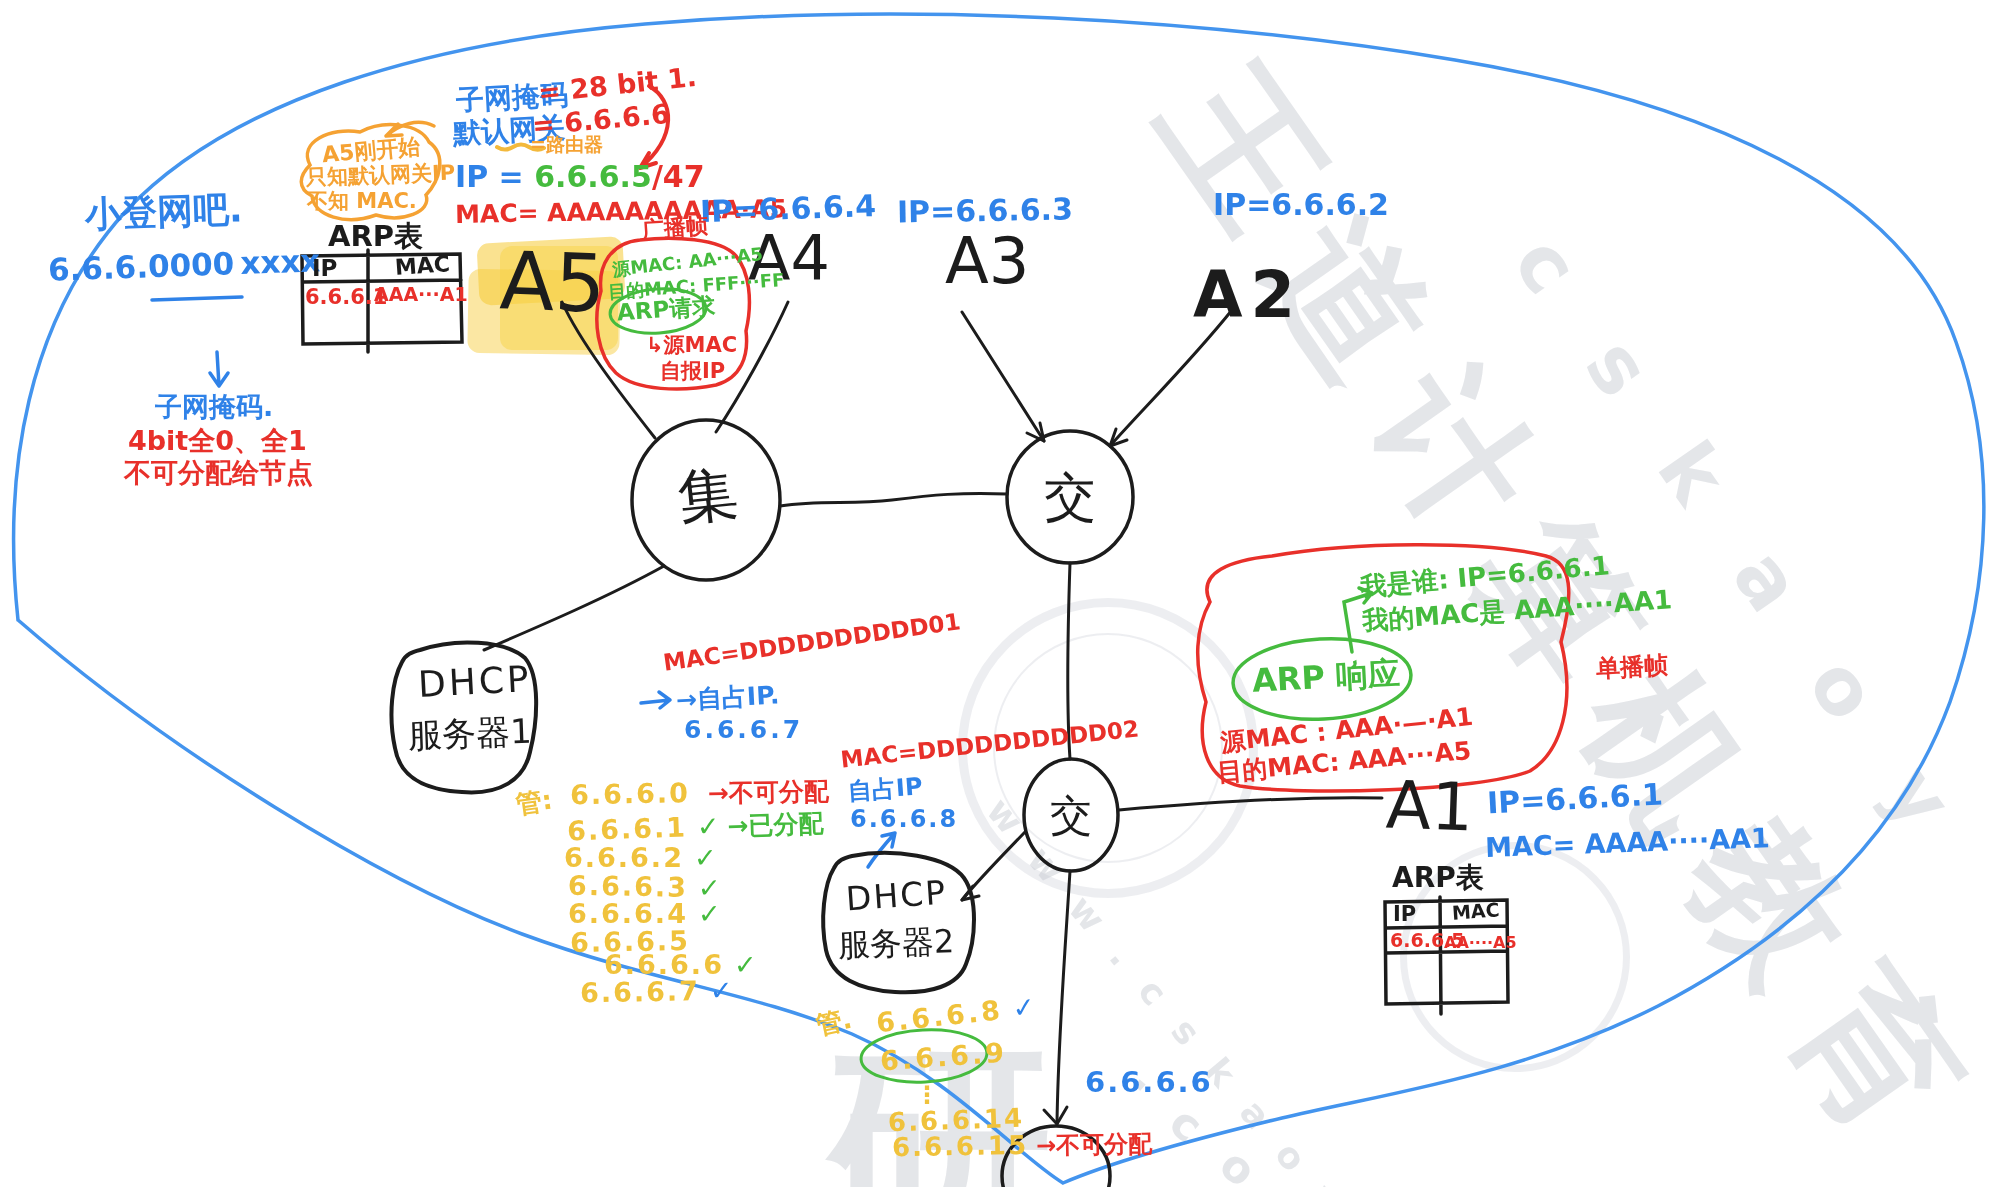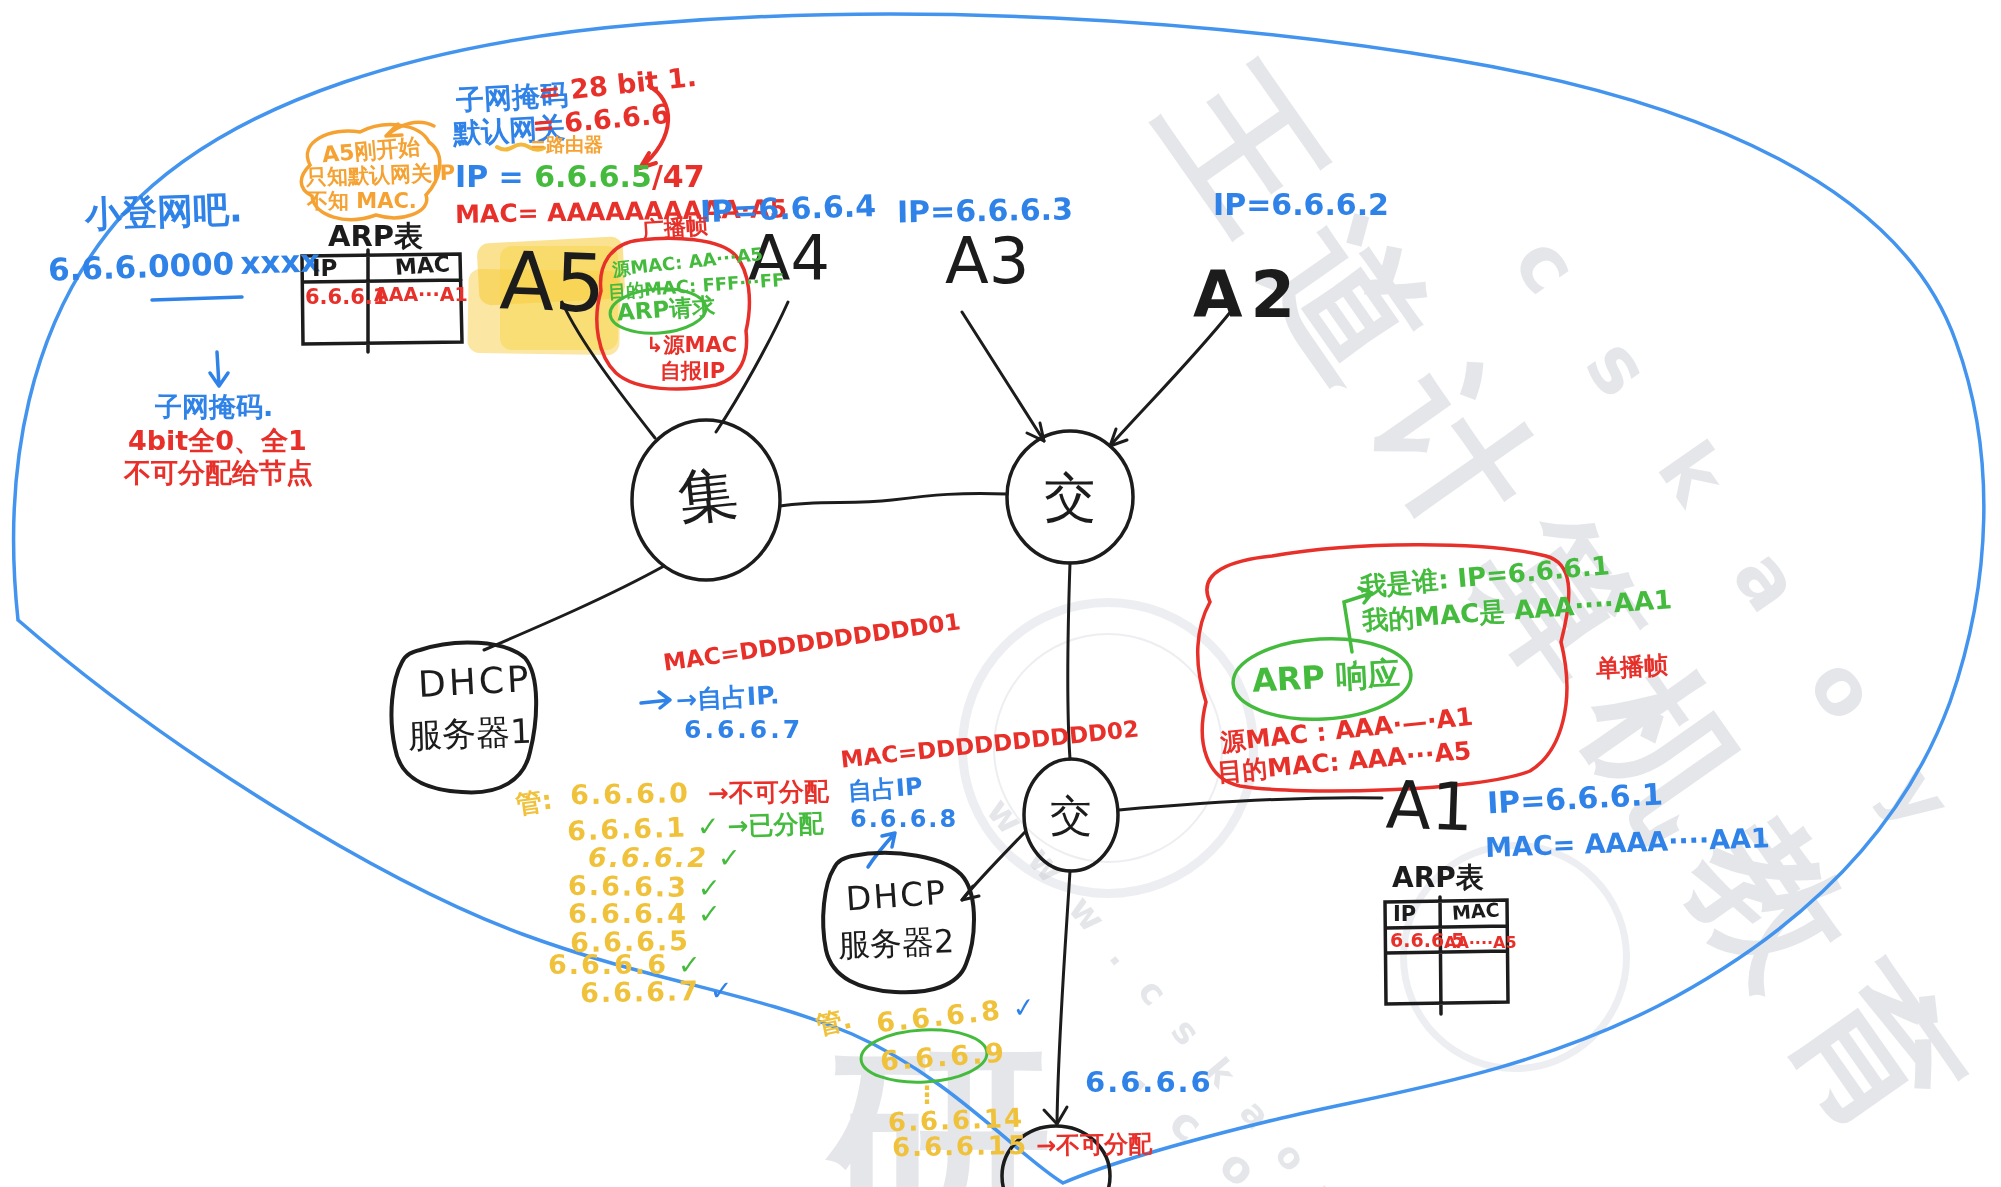--- a/index.html
+++ b/index.html
@@ -160,33 +160,33 @@
   <div class="t blue" style="left:676px;top:684px;font-size:25px;transform:rotate(-3deg);">→自占IP.</div>
   <div class="t blue" style="left:684px;top:716px;font-size:25px;letter-spacing:3px;">6.6.6.7</div>
   <div class="t yellow" style="left:516px;top:788px;font-size:26px;transform:rotate(-8deg);">管:</div>
 
   <div class="t" style="left:570px;top:778px;font-size:27px;transform:rotate(-1deg);">
     <span class="yellow" style="letter-spacing:2px;">6.6.6.0</span><span class="chk green"></span><span class="note red" style="font-size:25px;">→不可分配</span>
   </div>
   <div class="t" style="left:567px;top:812px;font-size:27px;transform:rotate(-2deg);">
     <span class="yellow" style="letter-spacing:2px;">6.6.6.1</span><span class="chk green">✓</span><span class="note green" style="font-size:25px;">→已分配</span>
   </div>
-  <div class="t" style="left:588px;top:843px;font-size:27px;font-style:italic;">
+  <div class="t" style="left:564px;top:843px;font-size:27px;">
     <span class="yellow" style="letter-spacing:2px;">6.6.6.2</span><span class="chk green">✓</span>
   </div>
   <div class="t" style="left:568px;top:872px;font-size:27px;transform:rotate(1deg);">
     <span class="yellow" style="letter-spacing:2px;">6.6.6.3</span><span class="chk green">✓</span>
   </div>
   <div class="t" style="left:568px;top:899px;font-size:27px;">
     <span class="yellow" style="letter-spacing:2px;text-align:center;">6.6.6.4</span><span class="chk green">✓</span>
   </div>
   <div class="t" style="left:570px;top:927px;font-size:27px;transform:rotate(-1deg);">
     <span class="yellow" style="letter-spacing:2px;">6.6.6.5</span>
   </div>
-  <div class="t" style="left:548px;top:950px;font-size:27px;">
+  <div class="t" style="left:604px;top:950px;font-size:27px;">
     <span class="yellow" style="letter-spacing:2px;">6.6.6.6</span><span class="chk green">✓</span>
   </div>
   <div class="t" style="left:580px;top:977px;font-size:27px;transform:rotate(-1deg);">
     <span class="yellow" style="letter-spacing:2px;">6.6.6.7</span><span class="chk blue">✓</span>
   </div>
 
   <div class="t red" style="left:840px;top:732px;font-size:23px;transform:rotate(-6deg);">MAC=DDDDDDDDDD02</div>
   <div class="t blue" style="left:848px;top:776px;font-size:24px;transform:rotate(-4deg);">自占IP</div>
   <div class="t blue" style="left:850px;top:806px;font-size:24px;letter-spacing:2px;">6.6.6.8</div>
   <div class="t ink" style="left:846px;top:878px;font-size:33px;font-weight:normal;transform:rotate(-4deg);letter-spacing:2px;">DHCP</div>

